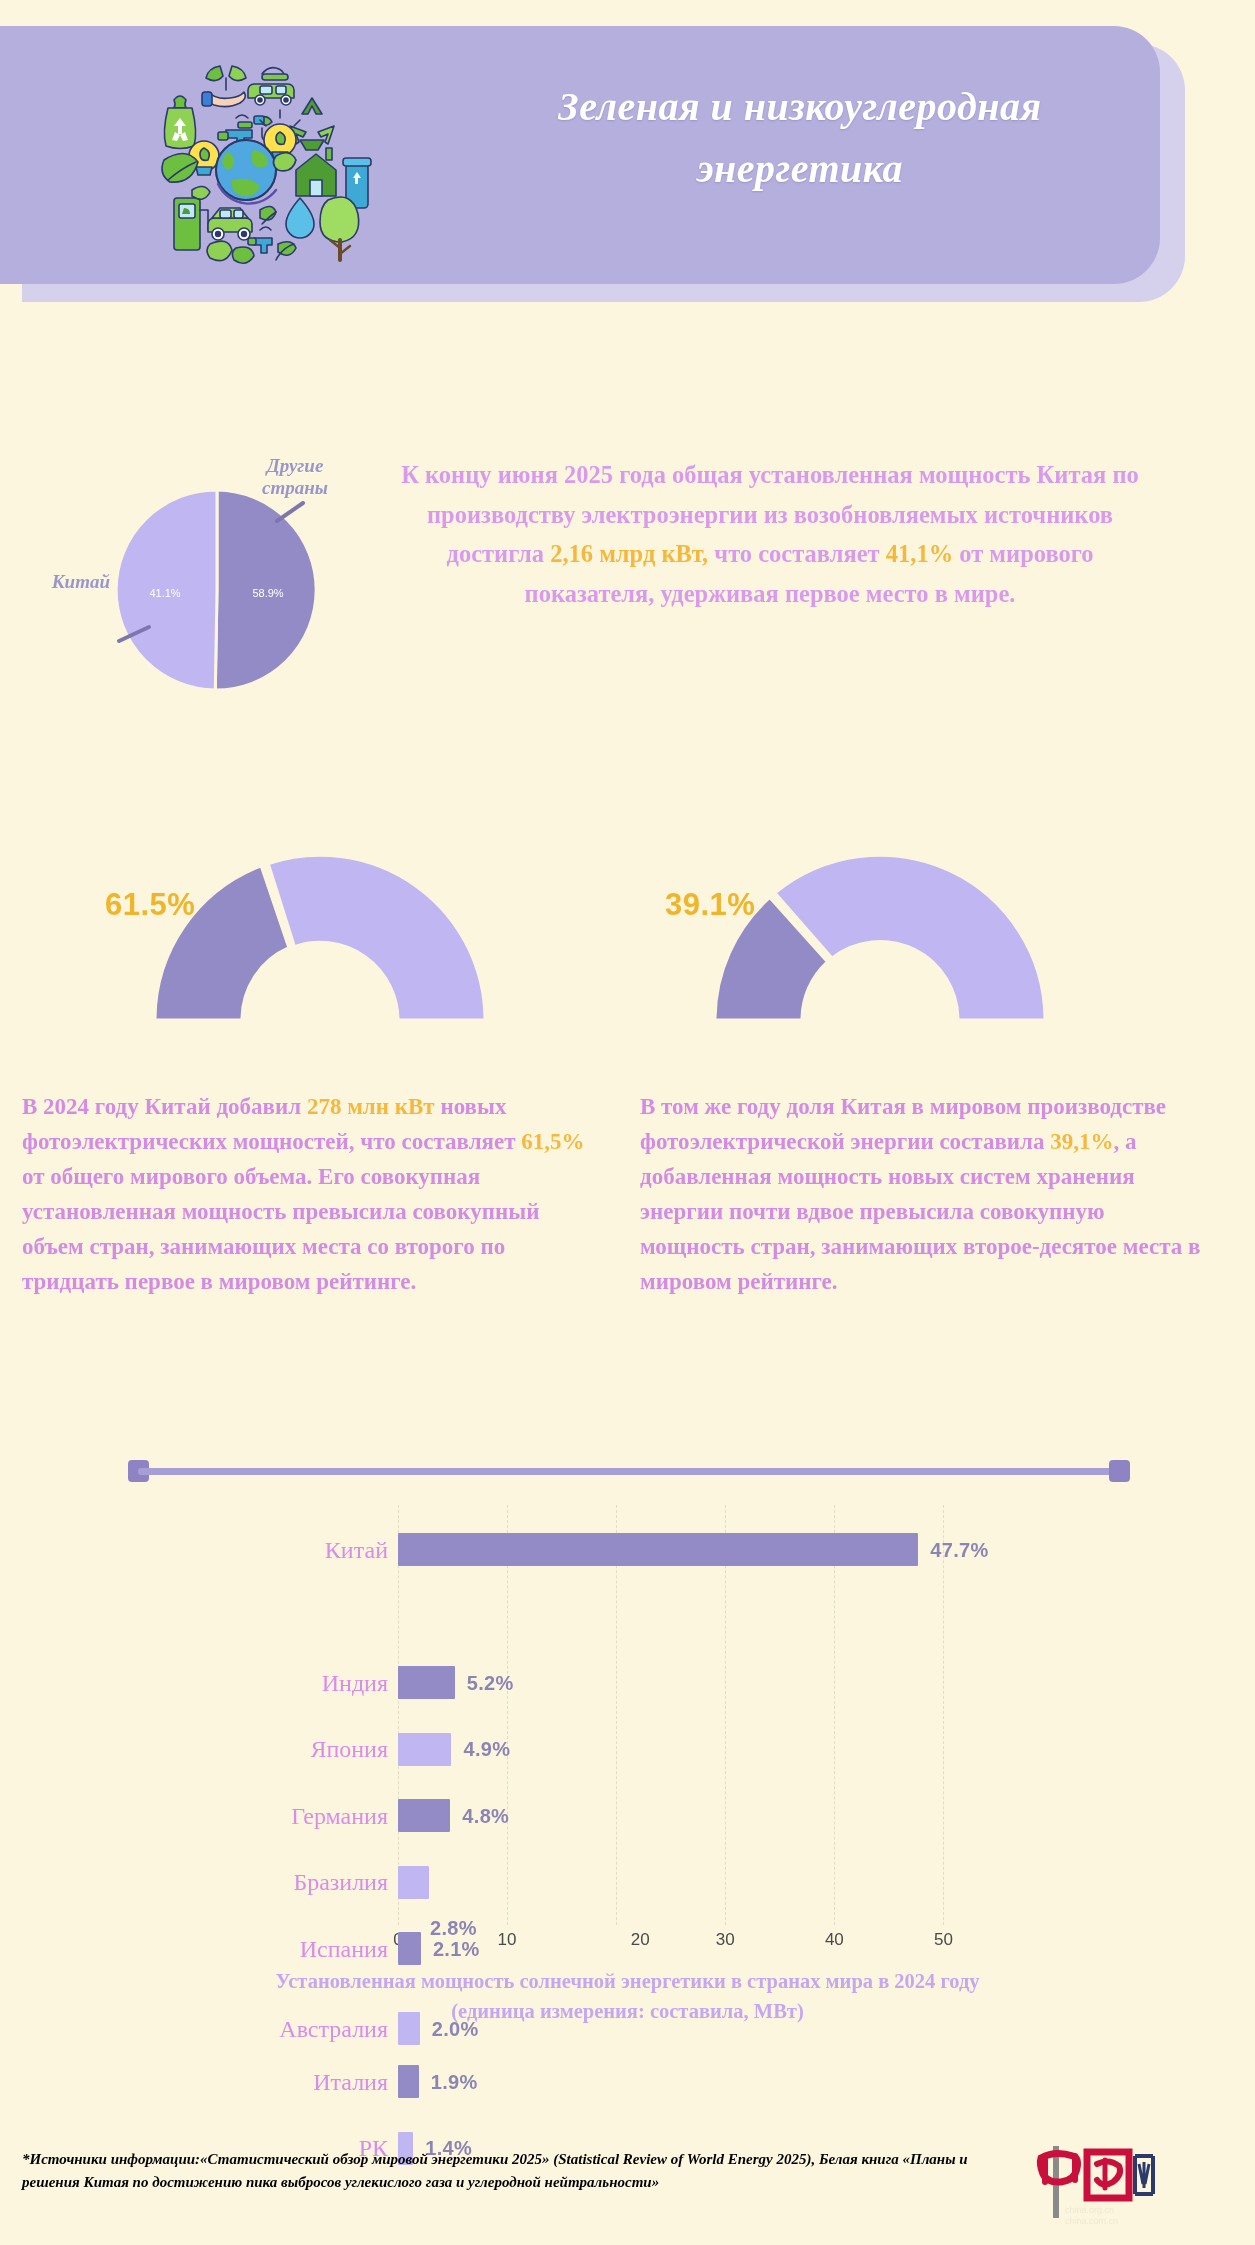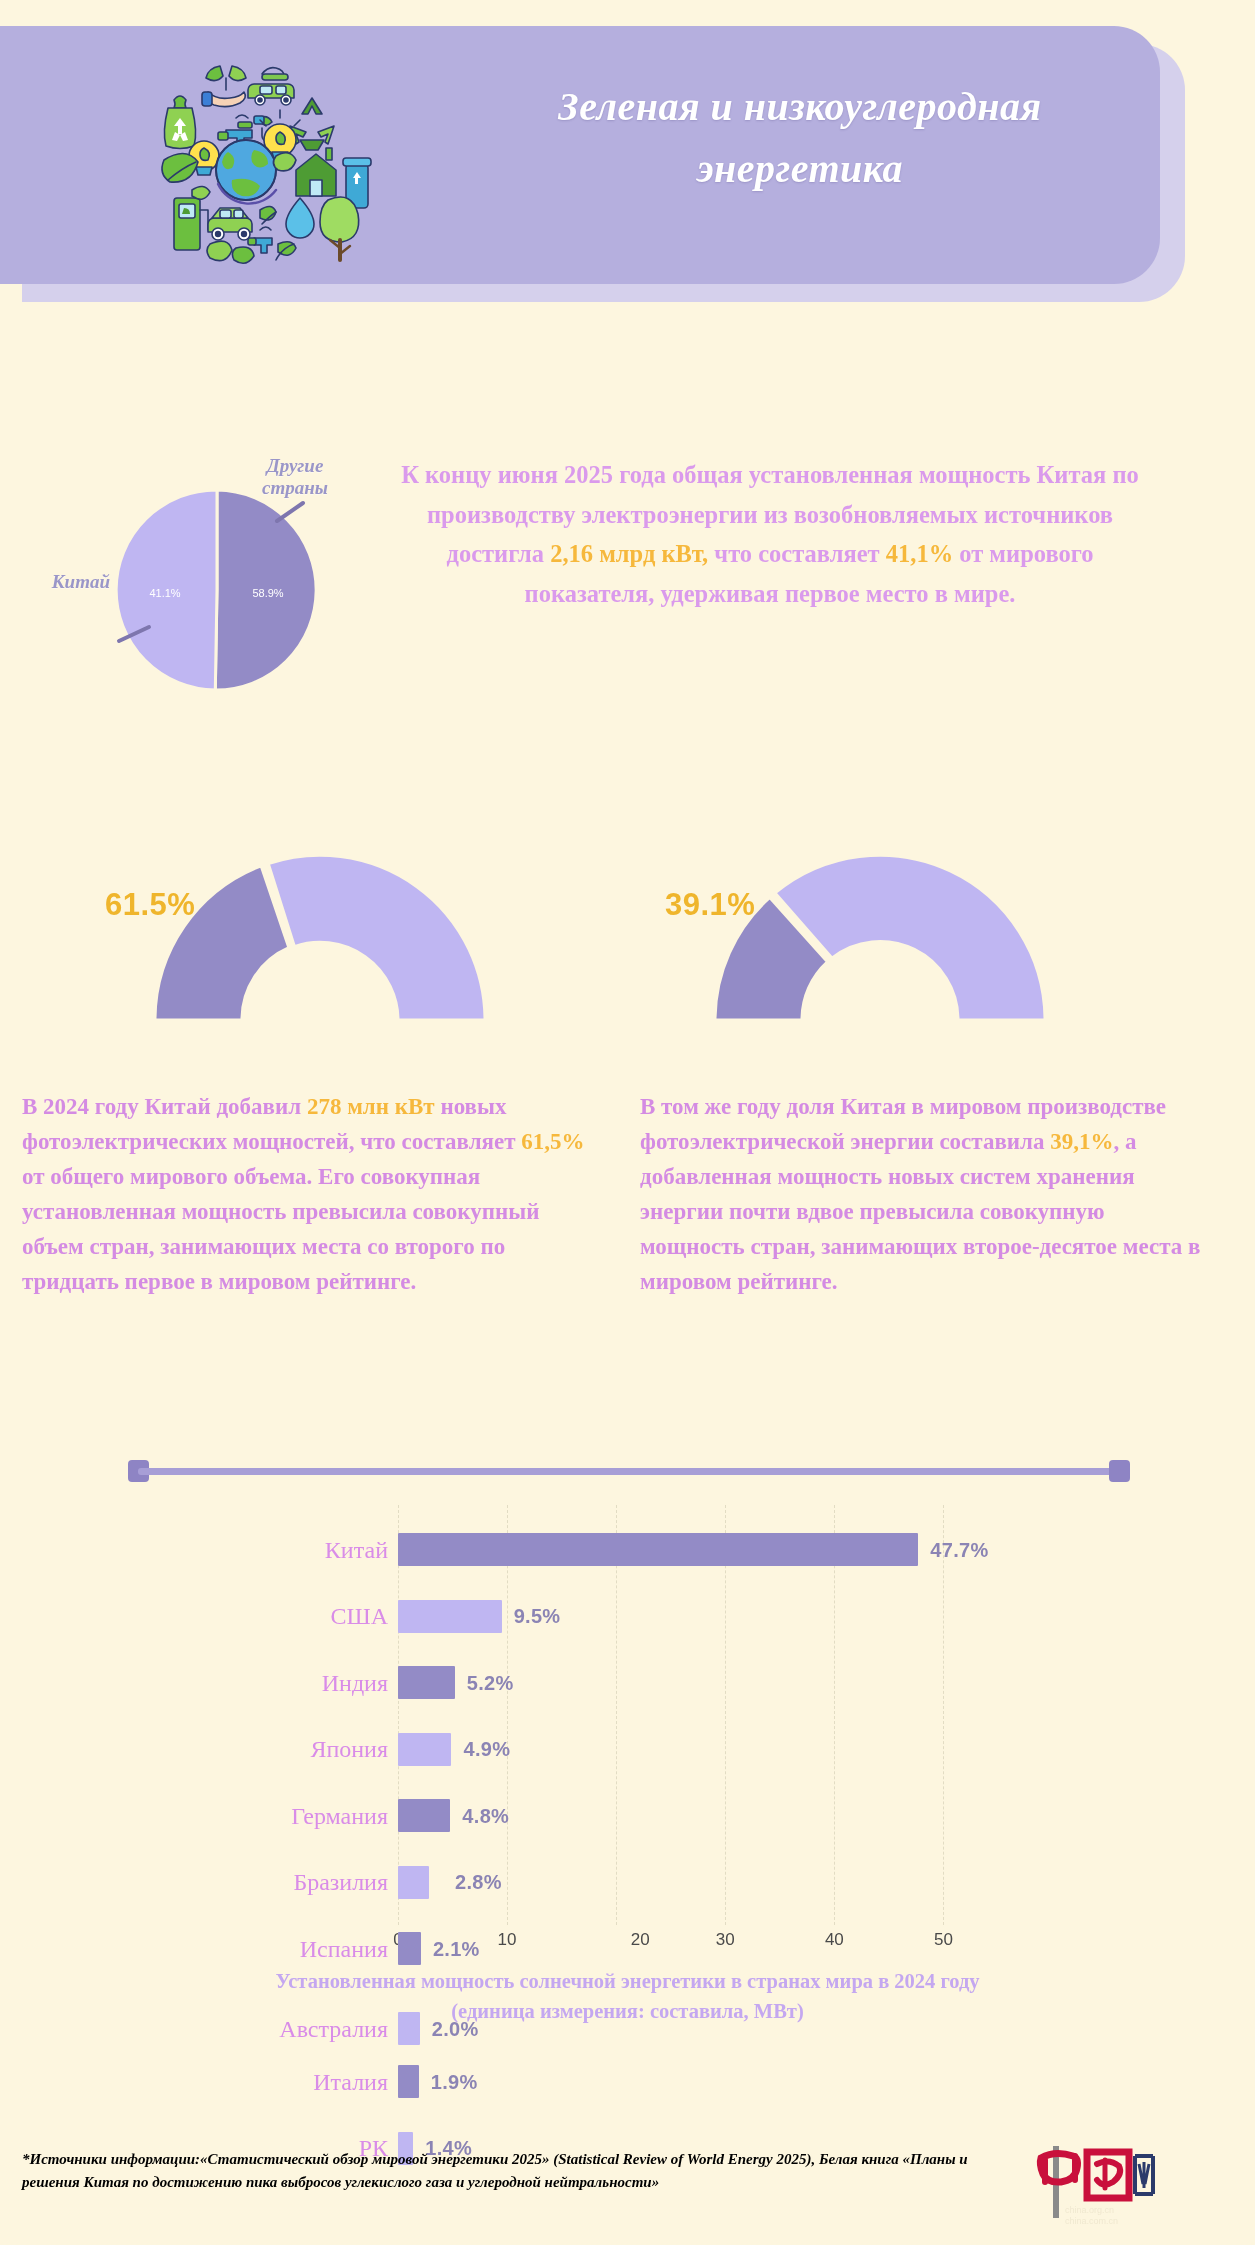--- a/index.html
+++ b/index.html
@@ -349,44 +349,39 @@
       <div class="gridline" style="left: 436.364px;"></div>
       <div class="axis-tick" style="left: 436.364px;">40</div>
       <div class="gridline" style="left: 545.455px;"></div>
       <div class="axis-tick" style="left: 545.455px;">50</div>
       <div class="gridline" style="left: 0px;"></div>
       <div class="bar-row" style="top: 28px; width: 600px;">
         <div class="bar-label">Китай</div>
         <div class="bar-rect" style="width: 520.364px; background: rgb(147, 139, 198);"></div>
         <div class="bar-val" style="left: 532.364px;">47.7%</div>
       </div>
-      <div class="bar-row" style="top: 94.5px; width: 600px;">
-        <div class="bar-label">США</div>
-        <div class="bar-rect" style="width: 103.636px; background: rgb(191, 182, 242);"></div>
-        <div class="bar-val" style="left: 115.636px;">9.5%</div>
-      </div>
       <div class="bar-row" style="top: 161px; width: 600px;">
         <div class="bar-label">Индия</div>
         <div class="bar-rect" style="width: 56.7273px; background: rgb(147, 139, 198);"></div>
         <div class="bar-val" style="left: 68.7273px;">5.2%</div>
       </div>
       <div class="bar-row" style="top: 227.5px; width: 600px;">
         <div class="bar-label">Япония</div>
         <div class="bar-rect" style="width: 53.4545px; background: rgb(191, 182, 242);"></div>
         <div class="bar-val" style="left: 65.4545px;">4.9%</div>
       </div>
       <div class="bar-row" style="top: 294px; width: 600px;">
         <div class="bar-label">Германия</div>
         <div class="bar-rect" style="width: 52.3636px; background: rgb(147, 139, 198);"></div>
         <div class="bar-val" style="left: 64.3636px;">4.8%</div>
       </div>
       <div class="bar-row" style="top: 360.5px; width: 600px;">
         <div class="bar-label">Бразилия</div>
         <div class="bar-rect" style="width: 30.5455px; background: rgb(191, 182, 242);"></div>
-        <div class="bar-val" style="left: 57px;">2.8%</div>
+        <div class="bar-val" style="left: 32px; margin-top: 46px;">2.8%</div>
       </div>
       <div class="bar-row" style="top: 427px; width: 600px;">
         <div class="bar-label">Испания</div>
         <div class="bar-rect" style="width: 22.9091px; background: rgb(147, 139, 198);"></div>
         <div class="bar-val" style="left: 34.9091px;">2.1%</div>
       </div>
       <div class="bar-row" style="top: 507px; width: 600px; text-decoration: underline;">
         <div class="bar-label">Австралия</div>
         <div class="bar-rect" style="width: 21.8182px; background: rgb(191, 182, 242);"></div>
         <div class="bar-val" style="left: 33.8182px; text-align: right;">2.0%</div>

